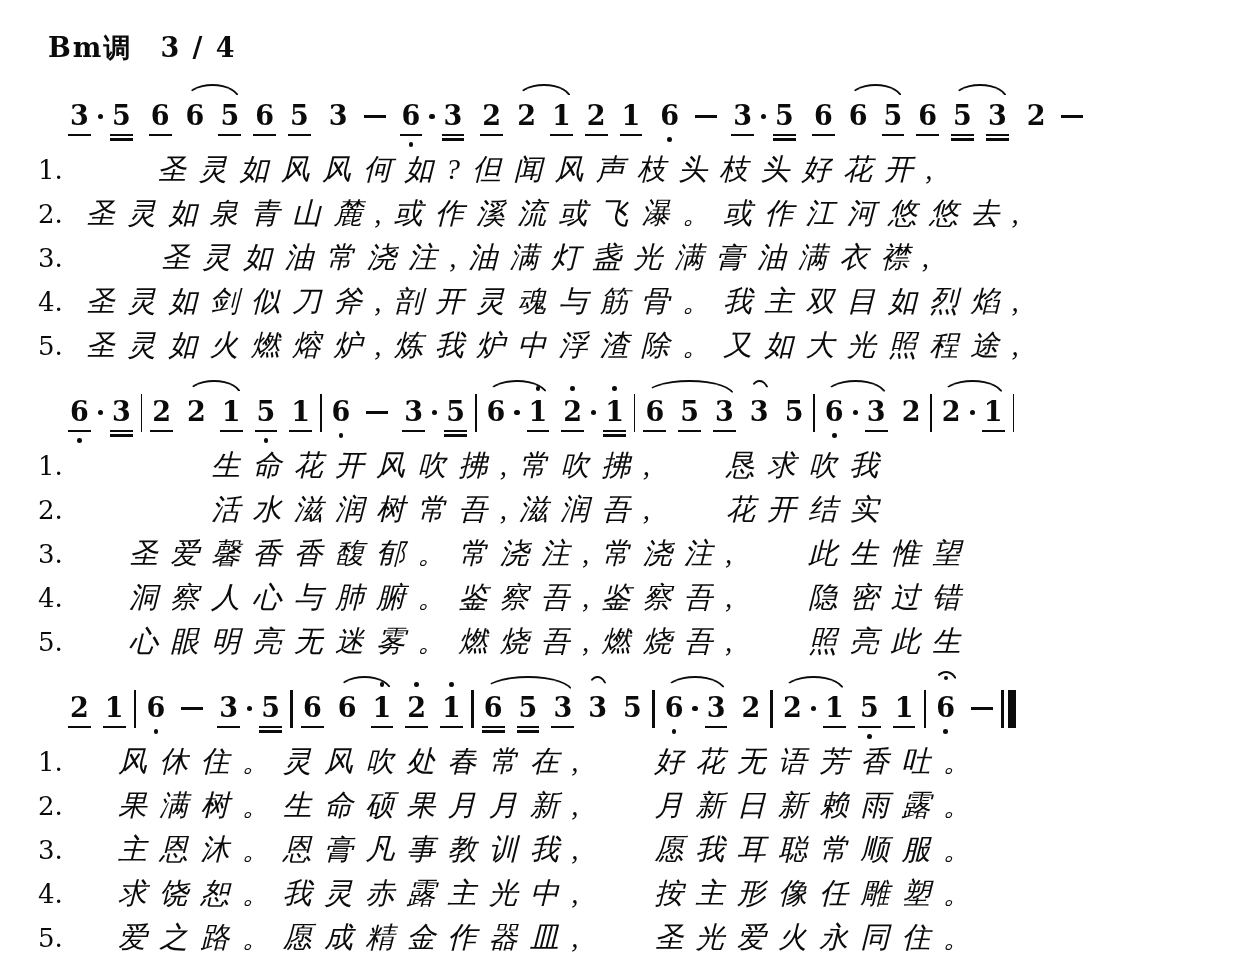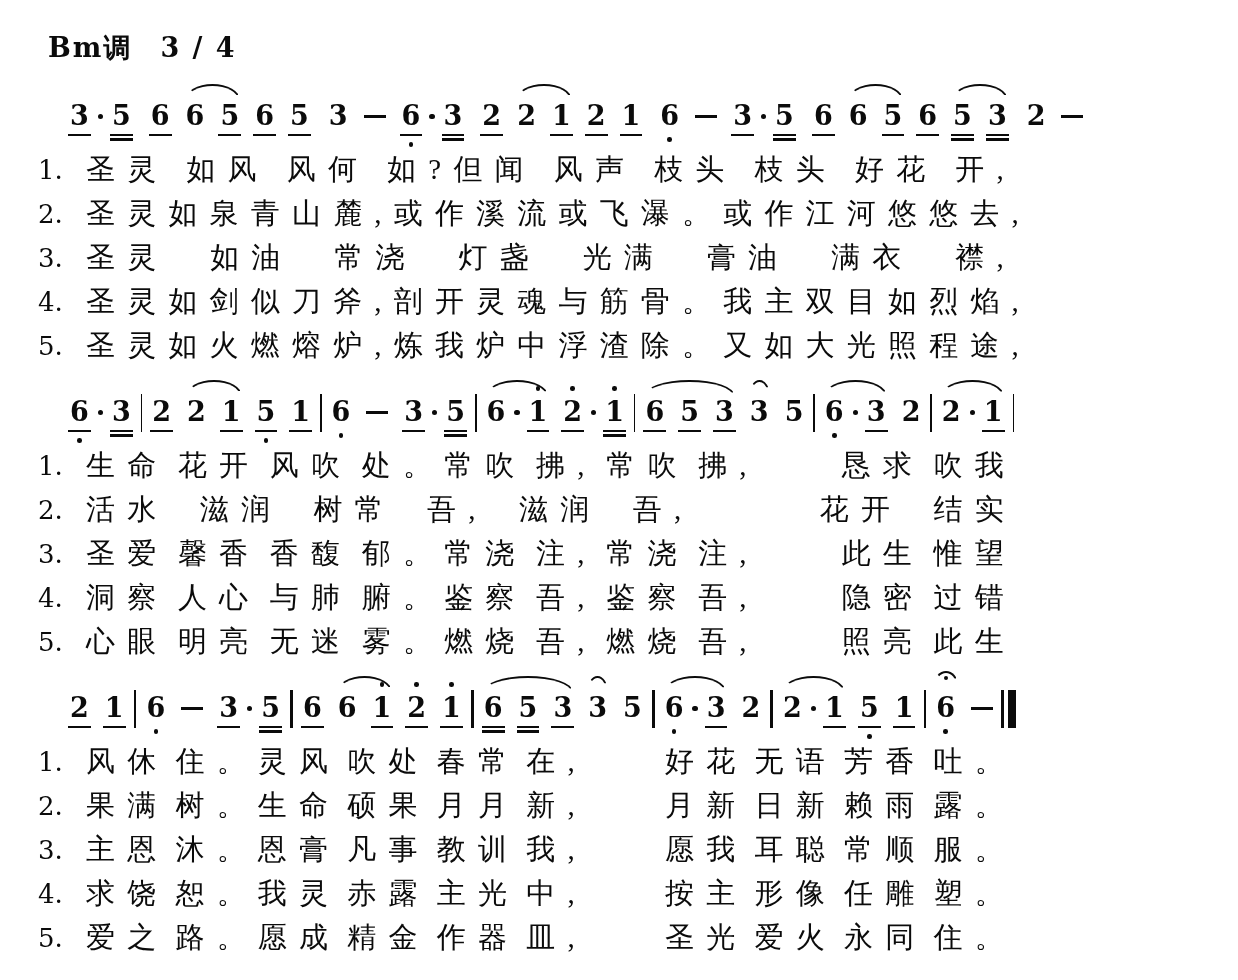--- a/index.html
+++ b/index.html
@@ -50,21 +50,21 @@
   .slur { position:relative; display:inline-flex; align-items:flex-start; }
   .slur > .arc { position:absolute; top:-16px; left:7px; right:7px; height:12px;
           border:2.4px solid currentColor;
           border-color:currentColor transparent transparent transparent;
           border-radius:50% 50% 0 0 / 100% 100% 0 0; }
 
   
   .verses { }
   .verse { display:flex; align-items:baseline; font-size:29px; line-height:43px; }
   .vnum { flex:none; width:48px; font-size:26px; font-family:"DejaVu Serif",serif; }
-  .vbody { flex:1; display:flex; justify-content:space-between; align-items:baseline; }
+  .vbody { flex:1; display:flex; justify-content:center; align-items:baseline;font-style:italic; }
   .grp { letter-spacing:0.42em; white-space:nowrap; }
   .grp.sp { width:2.2em; }
   .system { margin-bottom:10px; }
 </style>
 </head>
 <body>
 
 <div class="page">
   <div class="header">
     <div class="key-sig">
@@ -168,20 +168,21 @@
               <span class="grp">悠悠</span>
               <span class="grp">去,</span>
             </span>
           </div>
           <div class="verse">
             <span class="vnum">3.</span>
             <span class="vbody">
               <span class="grp">圣灵</span>
               <span class="grp">如油</span>
               <span class="grp">常浇</span>
+              <span class="grp">注,油满</span>
               <span class="grp">灯盏</span>
               <span class="grp">光满</span>
               <span class="grp">膏油</span>
               <span class="grp">满衣</span>
               <span class="grp">襟,</span>
             </span>
           </div>
           <div class="verse">
             <span class="vnum">4.</span>
             <span class="vbody">
@@ -287,21 +288,20 @@
           </span>
           <span class="bar"></span>
         </div>
         <div class="verses">
           <div class="verse">
             <span class="vnum">1.</span>
             <span class="vbody">
               <span class="grp">生命</span>
               <span class="grp">花开</span>
               <span class="grp">风吹</span>
-              <span class="grp">处。常吹</span>
               <span class="grp">拂,</span>
               <span class="grp">常吹</span>
               <span class="grp">拂,</span>
               <span class="grp sp"></span>
               <span class="grp">恳求</span>
               <span class="grp">吹我</span>
             </span>
           </div>
           <div class="verse">
             <span class="vnum">2.</span>

